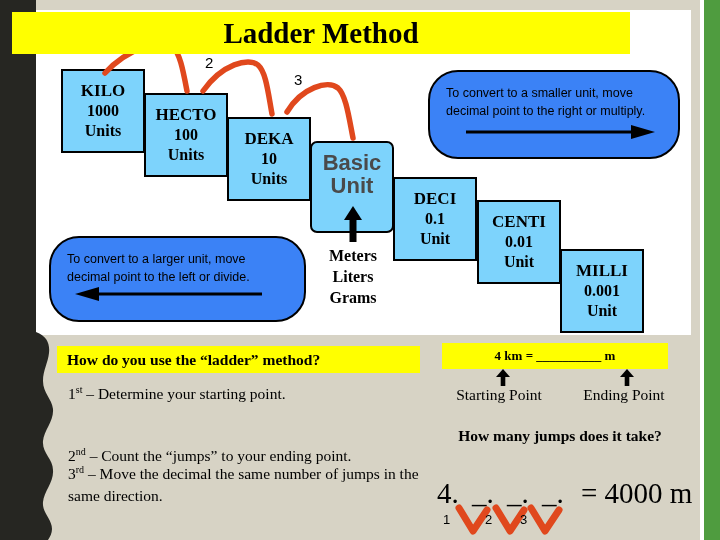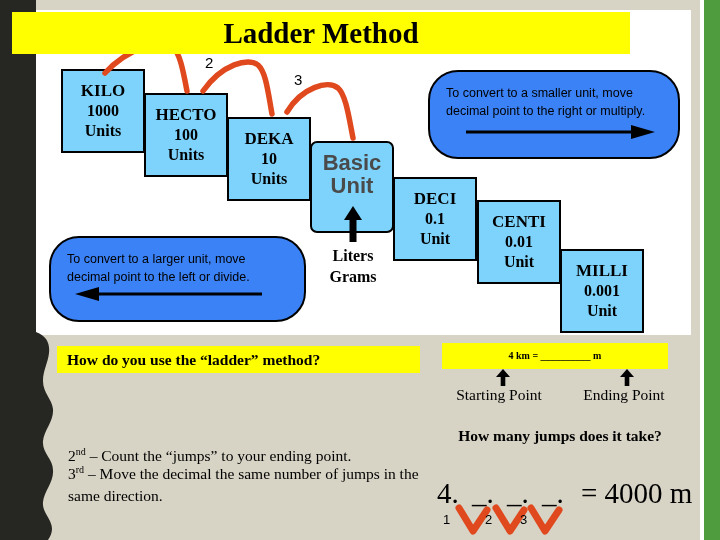--- a/index.html
+++ b/index.html
@@ -27,21 +27,21 @@
   .callout{border:2px solid #000;border-radius:30px;background:#3b82f6;z-index:3;}
   .callout .ctext{font-family:"Liberation Sans",sans-serif;font-size:12.5px;line-height:18px;
     padding:12px 0 0 16px;}
   
   .hl{background:#ffff00;}
   #howto-heading{left:57px;top:346px;width:363px;height:27px;line-height:27px;
     font-weight:bold;font-size:15.5px;padding-left:10px;box-sizing:border-box;}
   .step{left:68px;width:372px;font-size:15.5px;line-height:22px;}
   .step sup{font-size:10px;}
   #problem-box{left:442px;top:343px;width:226px;height:26px;line-height:26px;
-    text-align:center;font-weight:bold;font-size:10px;}
+    text-align:center;font-weight:bold;font-size:13px;}
   .point-label{top:386px;font-size:15.5px;text-align:center;}
   #jumps-question{left:440px;top:427px;width:240px;text-align:center;font-weight:bold;font-size:15.5px;}
   #equation{left:437px;top:477px;font-size:29px;white-space:nowrap;z-index:2;}
   #equation .eq{word-spacing:6px;}
   #equation .res{margin-left:10px;}
   .jump-num{font-family:"Liberation Sans",sans-serif;font-size:13px;z-index:3;}
   svg{display:block;}
 </style>
 </head>
 <body>
@@ -130,26 +130,30 @@
       <line x1="22" y1="8" x2="187" y2="8" stroke="#000" stroke-width="3"></line>
       <polygon points="24,1 0,8 24,15" fill="#000"></polygon>
     </svg>
   </div>
 
   <svg class="abs" style="left:344px;top:206px;z-index:3;" width="18" height="36" viewBox="0 0 18 36">
     <polygon points="9,0 18,14 0,14" fill="#000"></polygon>
     <rect x="5.5" y="13" width="7" height="23" fill="#000"></rect>
   </svg>
   <div class="abs" style="left:308px;top:245px;width:90px;text-align:center;font-weight:bold;font-size:16px;line-height:21px;z-index:3;">
+    <div>Meters</div>
     <div>Liters</div>
     <div>Grams</div>
   </div>
 
   <div class="abs hl" id="howto-heading">
     <span>How do you use the “ladder” method?</span>
+  </div>
+  <div class="abs step" style="top:379px;">
+    <span>1</span><sup>st</sup><span> – Determine your starting point.</span>
   </div>
   <div class="abs step" style="top:421px;margin-top:20px;">
     <span>2</span><sup>nd</sup><span> – Count the “jumps” to your ending point.</span>
   </div>
   <div class="abs step" style="top:459px;width:360px;">
     <span>3</span><sup>rd</sup><span> – Move the decimal the same number of jumps in the same direction.</span>
   </div>
 
   <div class="abs hl" id="problem-box">
     <span>4 km = __________ m</span>

